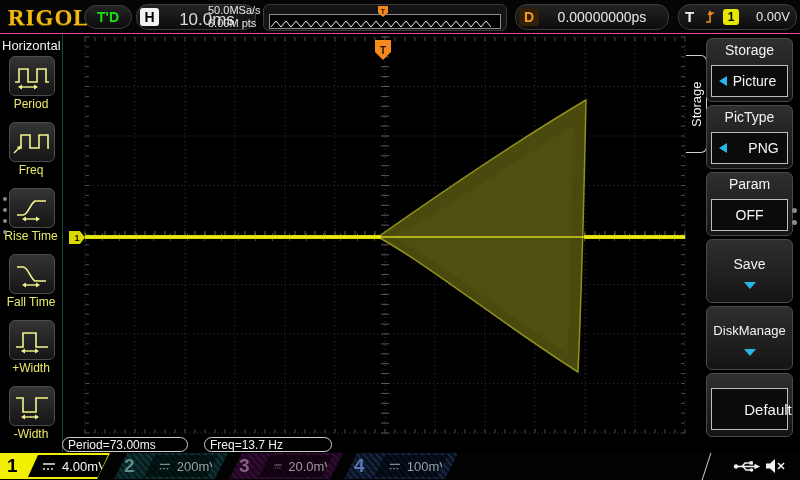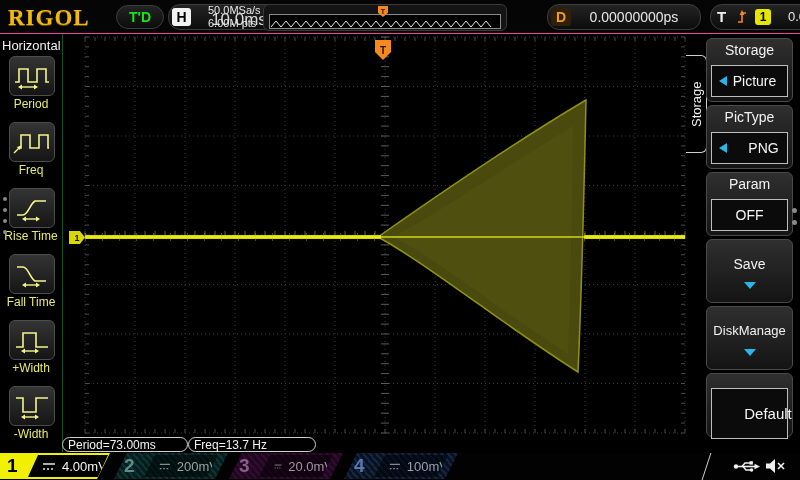--- a/index.html
+++ b/index.html
@@ -4,21 +4,21 @@
 <style>
   html,body{margin:0;padding:0;background:#000;}
   #app{position:relative;width:800px;height:480px;background:#000;overflow:hidden;
        font-family:"Liberation Sans","DejaVu Sans",sans-serif;color:#e8e8e8;}
   .abs{position:absolute;}
 
   
   #topbar{left:0;top:0;width:800px;height:33px;background:#050505;border-bottom:1px solid #ec4899;}
   #logo{left:8px;top:5px;font-family:"Liberation Serif","DejaVu Serif",serif;font-weight:bold;
         font-size:23px;color:#f0b810;letter-spacing:1px;text-shadow:0 1px 0 #6a4c00;}
-  .tb-box{background:linear-gradient(#232323,#0c0c0c);border:1px solid #3d3d3d;border-radius:12px;margin-left:32px;}
+  .tb-box{background:linear-gradient(#232323,#0c0c0c);border:1px solid #3d3d3d;border-radius:12px;}
   #td-badge{left:84px;top:5px;width:46px;height:22px;text-align:center;line-height:22px;
             font-weight:bold;font-size:14px;color:#17e317;}
   #h-box{left:136px;top:4px;width:118px;height:24px;}
   #h-letter{left:3px;top:3px;width:19px;height:18px;background:#f2f2f2;border-radius:3px;color:#000;
             font-weight:bold;font-size:14px;text-align:center;line-height:18px;}
   #h-value{left:28px;top:3px;width:84px;height:24px;line-height:24px;text-align:center;font-size:17px;color:#dcdcdc;}
   #rate-block{left:208px;top:4px;font-size:11px;line-height:13px;color:#e8e8e8;white-space:nowrap;}
   #preview{left:263px;top:4px;width:242px;height:25px;background:#141414;border:1px solid #3a3a3a;border-radius:6px;}
   #preview-inner{left:5px;top:9px;width:230px;height:13px;background:#000;border:1px solid #8a8a8a;}
   #d-box{left:515px;top:4px;width:152px;height:24px;}
@@ -541,21 +541,21 @@
   <div class="abs marker" style="left:375px;top:40px;width:16px;height:20px;background:#f5891f;font-size:10px;
               clip-path:polygon(0 0,100% 0,100% 60%,50% 100%,0 60%);">T</div>
 
   <div class="abs marker" style="left:69px;top:231px;width:16px;height:13px;background:#d9d900;font-size:9px;
               clip-path:polygon(0 0,68% 0,100% 50%,68% 100%,0 100%);">1</div>
 
   <div class="abs marker" style="left:687px;top:231px;width:15px;height:13px;background:#f5891f;font-size:9px;
               clip-path:polygon(0 50%,32% 0,100% 0,100% 100%,32% 100%);">T</div>
 
   <div class="abs meas-box" style="left:62px;width:126px;">Period=73.00ms</div>
-  <div class="abs meas-box" style="left:188px;width:128px;">Freq=13.7 Hz</div>
+  <div class="abs meas-box" style="left:204px;width:128px;">Freq=13.7 Hz</div>
 
   <div id="right-panel" class="abs">
     <div id="storage-tab" class="abs">Storage</div>
 
     <div class="abs rm-block" style="top:4px;">
       <div class="rm-label">Storage</div>
       <div class="rm-valuebox">
         <span class="tri-left"></span>
         <span style="margin-left:10px;">Picture</span>
       </div>
@@ -580,21 +580,21 @@
       <div class="rm-label" style="top:16px;">Save</div>
       <span class="tri-down" style="top:42px;"></span>
     </div>
 
     <div class="abs rm-block" style="top:272px;">
       <div class="rm-label" style="top:16px;font-size:13px;">DiskManage</div>
       <span class="tri-down" style="top:42px;"></span>
     </div>
 
     <div class="abs rm-block" style="top:339px;">
-      <div class="rm-valuebox" style="top:14px;height:51px;font-size:15px;padding-left:37px;">
+      <div class="rm-valuebox" style="top:14px;height:42px;font-size:15px;padding-left:37px;">
         <span>Default</span>
       </div>
     </div>
 
     <div class="abs pagedot" style="left:106px;top:174px;width:5px;height:5px;"></div>
     <div class="abs pagedot" style="left:106px;top:186px;width:5px;height:5px;"></div>
   </div>
 
   <div id="chanbar" class="abs">
 

